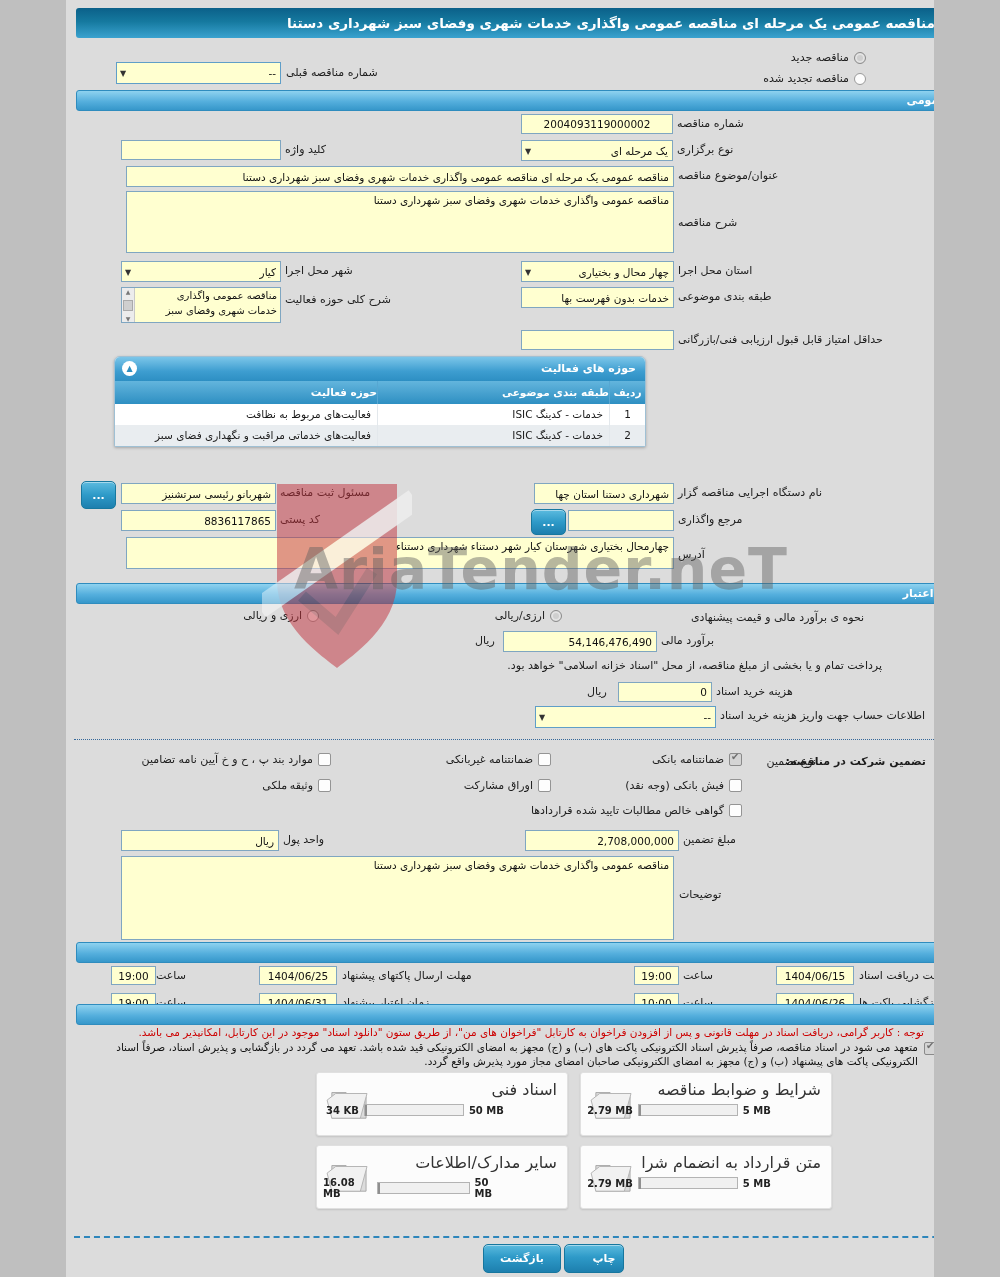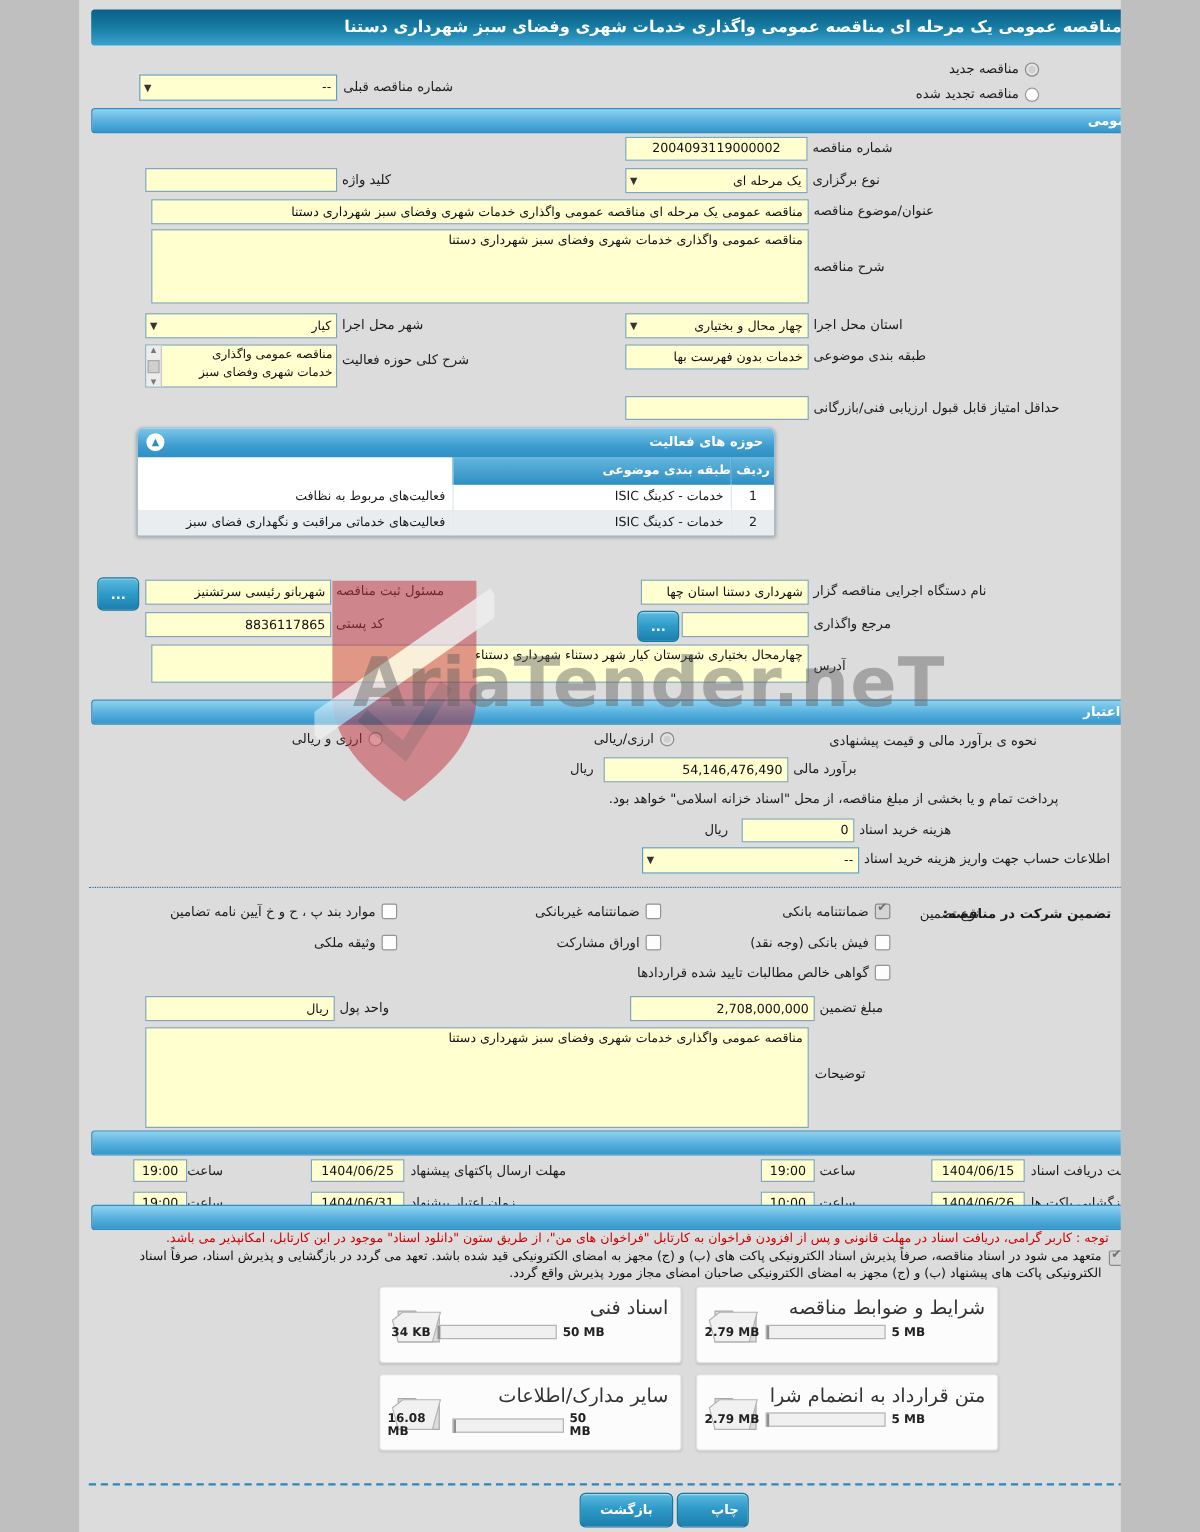--- a/index.html
+++ b/index.html
@@ -151,20 +151,21 @@
   <div class="lbl" style="left:612px;top:333px;">حداقل امتیاز قابل قبول ارزیابی فنی/بازرگانی</div>
 
   <div class="tbl">
     <div class="tbl-title">
       <span>حوزه های فعالیت</span>
       <span class="tbl-collapse">▲</span>
     </div>
     <div class="trow">
       <div class="th c-no">ردیف</div>
       <div class="th c-cat">طبقه بندی موضوعی</div>
+      <div class="th c-act" style="border-left:none;">حوزه فعالیت</div>
     </div>
     <div class="trow">
       <div class="td c-no">1</div>
       <div class="td c-cat">خدمات - کدینگ ISIC</div>
       <div class="td c-act">فعالیت‌های مربوط به نظافت</div>
     </div>
     <div class="trow alt">
       <div class="td c-no">2</div>
       <div class="td c-cat">خدمات - کدینگ ISIC</div>
       <div class="td c-act">فعالیت‌های خدماتی مراقبت و نگهداری فضای سبز</div>
@@ -234,21 +235,21 @@
     <span class="plbl">موارد بند پ ، ح و خ آیین نامه تضامین</span>
   </div>
   <div class="pair" style="right:192px;top:779px;">
     <span class="cb"></span>
     <span class="plbl">فیش بانکی (وجه نقد)</span>
   </div>
   <div class="pair" style="right:383px;top:779px;">
     <span class="cb"></span>
     <span class="plbl">اوراق مشارکت</span>
   </div>
-  <div class="pair" style="right:603px;top:779px;">
+  <div class="pair" style="right:603px;top:779px;font-family:Liberation Serif, serif;">
     <span class="cb"></span>
     <span class="plbl">وثیقه ملکی</span>
   </div>
   <div class="pair" style="right:192px;top:804px;">
     <span class="cb"></span>
     <span class="plbl">گواهی خالص مطالبات تایید شده قراردادها</span>
   </div>
 
   <div class="inp ltr" style="left:459px;top:830px;width:154px;height:21px;">2,708,000,000</div>
   <div class="lbl" style="left:617px;top:833px;">مبلغ تضمین</div>

